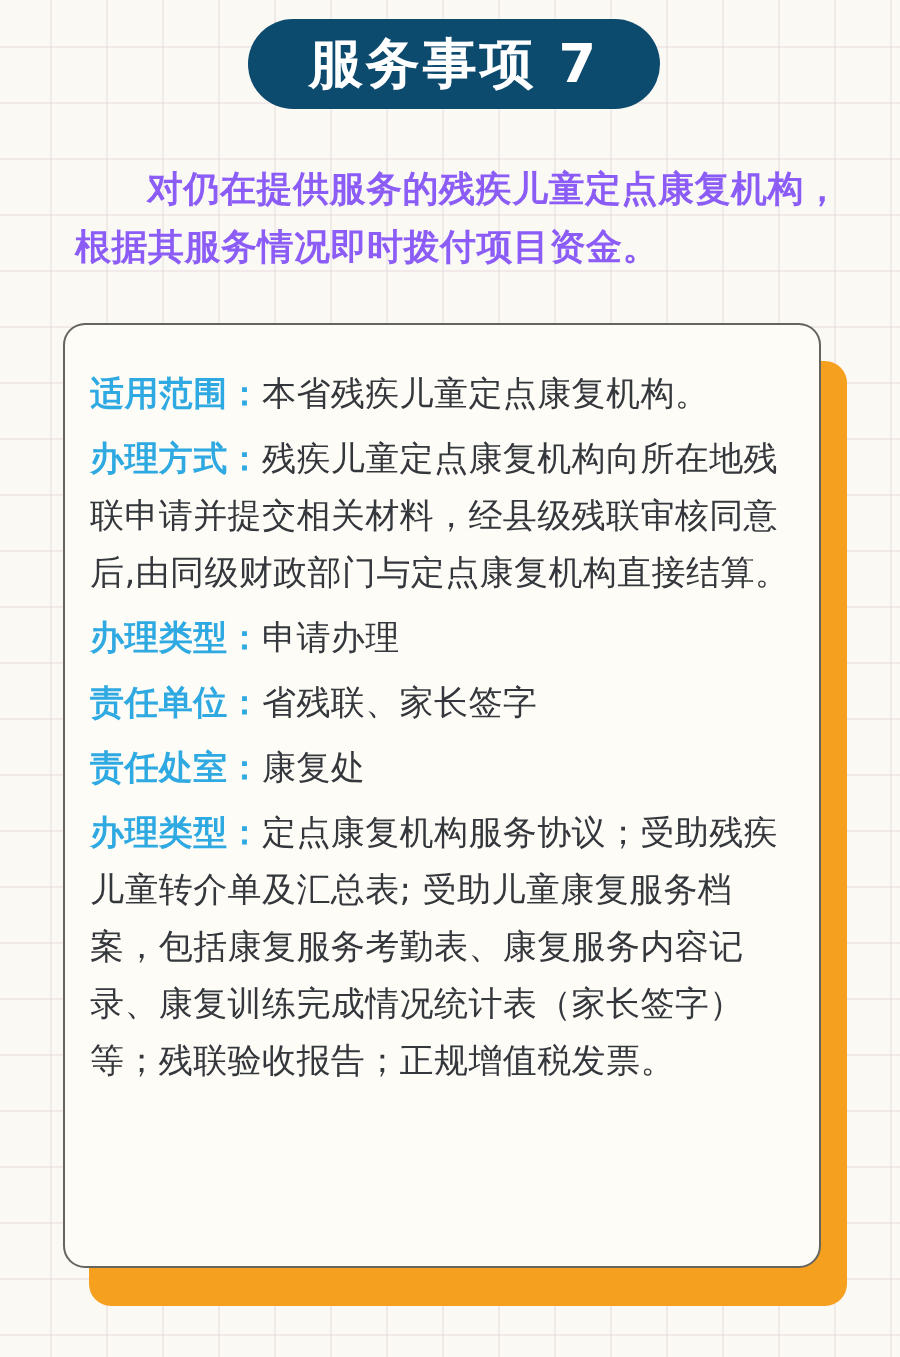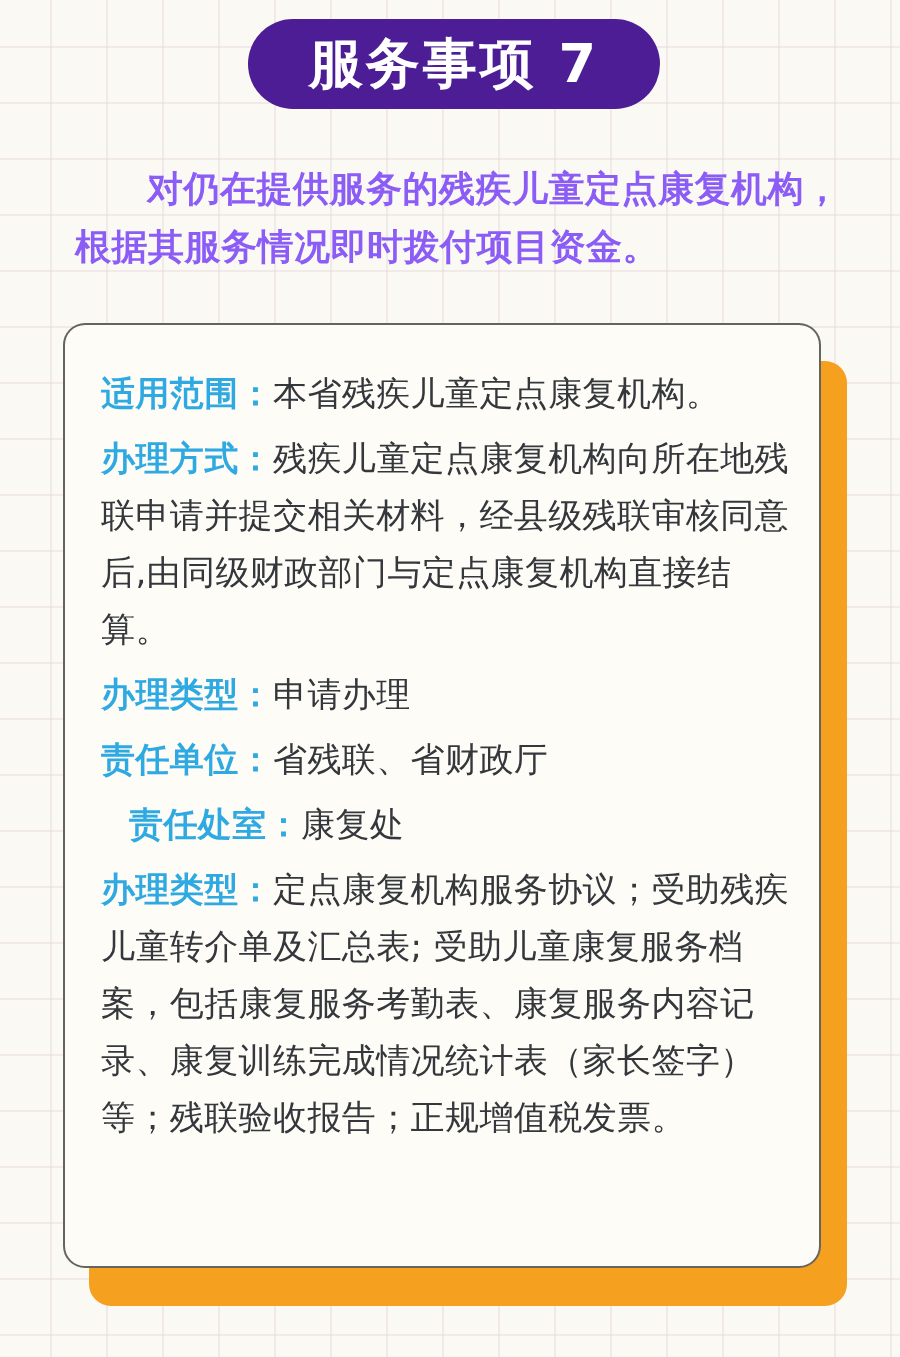--- a/index.html
+++ b/index.html
@@ -23,48 +23,48 @@
     position:absolute;left:75px;top:160px;width:772px;
     font-size:36px;line-height:58px;font-weight:bold;
     text-indent:72px;letter-spacing:0.5px;
   }
   .card{
     position:absolute;left:63px;top:323px;width:758px;height:945px;
     box-sizing:border-box;
     background:#fefcf6;
     border:2px solid rgba(58,56,50,0.78);
     border-radius:22px;
-    padding:40px 28px 0 36px;
+    padding:40px 28px 0 25px;
   }
   .field{
     margin:0 0 8px 0;
     font-size:34px;line-height:57px;letter-spacing:0.4px;
     font-weight:500;
   }
   .label{font-weight:bold;}
 </style>
 </head>
 <body>
 
-<div class="badge" style="background: #4c1d95;">服务事项 7</div>
+<div class="badge" style="background: #0c4a6e;">服务事项 7</div>
 
 <div class="intro" style="color: #8b5cf6;">对仍在提供服务的残疾儿童定点康复机构，根据其服务情况即时拨付项目资金。</div>
 
 <div class="card" style="background: rgb(254, 252, 246); box-shadow: rgb(245, 160, 31) 26px 38px 0px;">
   <p class="field" style="color: rgb(52, 55, 60);">
     <span class="label" style="color: rgb(47, 169, 225);">适用范围：</span><span>本省残疾儿童定点康复机构。</span>
   </p>
   <p class="field" style="color: rgb(52, 55, 60);">
     <span class="label" style="color: rgb(47, 169, 225);">办理方式：</span><span>残疾儿童定点康复机构向所在地残联申请并提交相关材料，经县级残联审核同意后,由同级财政部门与定点康复机构直接结算。</span>
   </p>
   <p class="field" style="color: rgb(52, 55, 60);">
     <span class="label" style="color: rgb(47, 169, 225);">办理类型：</span><span>申请办理</span>
   </p>
   <p class="field" style="color: rgb(52, 55, 60);">
-    <span class="label" style="color: rgb(47, 169, 225); text-align: right;">责任单位：</span><span>省残联、省财政厅</span>
+    <span class="label" style="color: rgb(47, 169, 225); text-align: right;">责任单位：</span><span>省残联、家长签字</span>
   </p>
   <p class="field" style="color: rgb(52, 55, 60);">
-    <span class="label" style="color: rgb(47, 169, 225); margin-left: 28px;">责任处室：</span><span>康复处</span>
+    <span class="label" style="color: rgb(47, 169, 225);">责任处室：</span><span>康复处</span>
   </p>
   <p class="field" style="color: rgb(52, 55, 60);">
     <span class="label" style="color: rgb(47, 169, 225);">办理类型：</span><span>定点康复机构服务协议；受助残疾儿童转介单及汇总表; 受助儿童康复服务档案，包括康复服务考勤表、康复服务内容记录、康复训练完成情况统计表（家长签字）等；残联验收报告；正规增值税发票。</span>
   </p>
 </div>
 
 </body></html>

